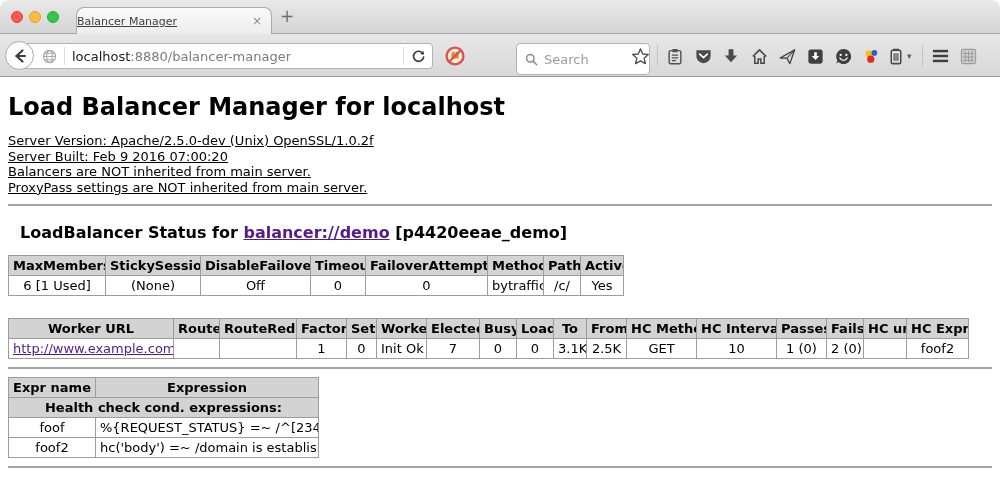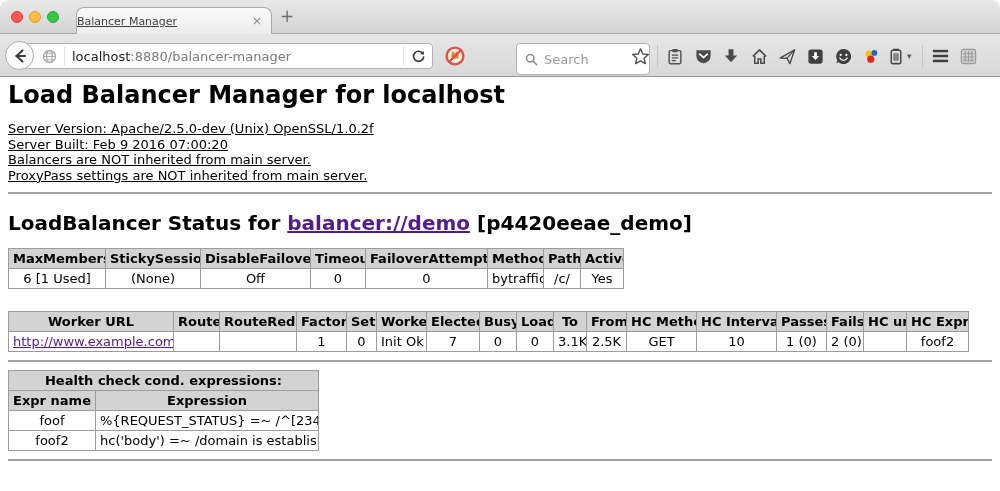--- a/index.html
+++ b/index.html
@@ -64,24 +64,24 @@
   }
   .iconrow {
     position:absolute; left:626px; top:8px; height:28px;
     display:flex; align-items:center;
   }
   .ibtn { width:28px; height:28px; display:flex; align-items:center; justify-content:center; }
   .sep  { width:1px; height:22px; background:#c3c3c3; margin:0 3px; }
   .caret { font-size:9px; color:#5c5c5c; width:12px; }
   
   .content { padding:0 8px; color:#000; }
-  h1.pagetitle { font-size:24px; font-weight:bold; margin:4px 0 12px 0; }
+  h1.pagetitle { font-size:24px; font-weight:bold; margin:16px 0 12px 0; }
   .info { font-size:13px; line-height:15.5px; margin:0 0 9px 0;text-decoration:underline; }
   hr.rule { border:0; height:2px; background:#a3a3a3; margin:8px 0; }
-  h3.lbhead { font-size:20px; font-weight:bold; margin:17px 0 13px 0; }
+  h3.lbhead { font-size:16px; font-weight:bold; margin:17px 0 13px 12px; }
   a.vlink { color:#551a8b; text-decoration:underline; }
   table.apache { border-collapse:collapse; table-layout:fixed; font-size:13px; margin:0; }
   table.apache th, table.apache td {
     border:1px solid #9c9c9c; padding:1px 4px; height:20px;
     text-align:center; overflow:hidden; white-space:nowrap;
   }
   table.apache th { background:#d3d3d3; font-weight:bold; }
   table.apache td.al, table.apache th.al-exp { text-align:left; }
   .gap22 { height:22px; }
 </style>
@@ -342,27 +342,27 @@
 
   <hr class="rule">
 
   <table class="apache" style="width:310px">
     <colgroup>
       <col style="width:87px">
         <col style="width:223px">
     </colgroup>
     <tbody>
         <tr>
-      <th colspan="2">Health check cond. expressions:</th>
-    </tr>
-    <tr>
       <th>Expr name</th>
       <th>Expression</th>
     </tr>
     <tr>
+      <th colspan="2">Health check cond. expressions:</th>
+    </tr>
+    <tr>
       <td>foof</td>
       <td class="al">%{REQUEST_STATUS} =~ /^[234]/</td>
     </tr>
     <tr>
       <td>foof2</td>
       <td class="al">hc('body') =~ /domain is established/</td>
     </tr>
   </tbody>
     </table>
 

